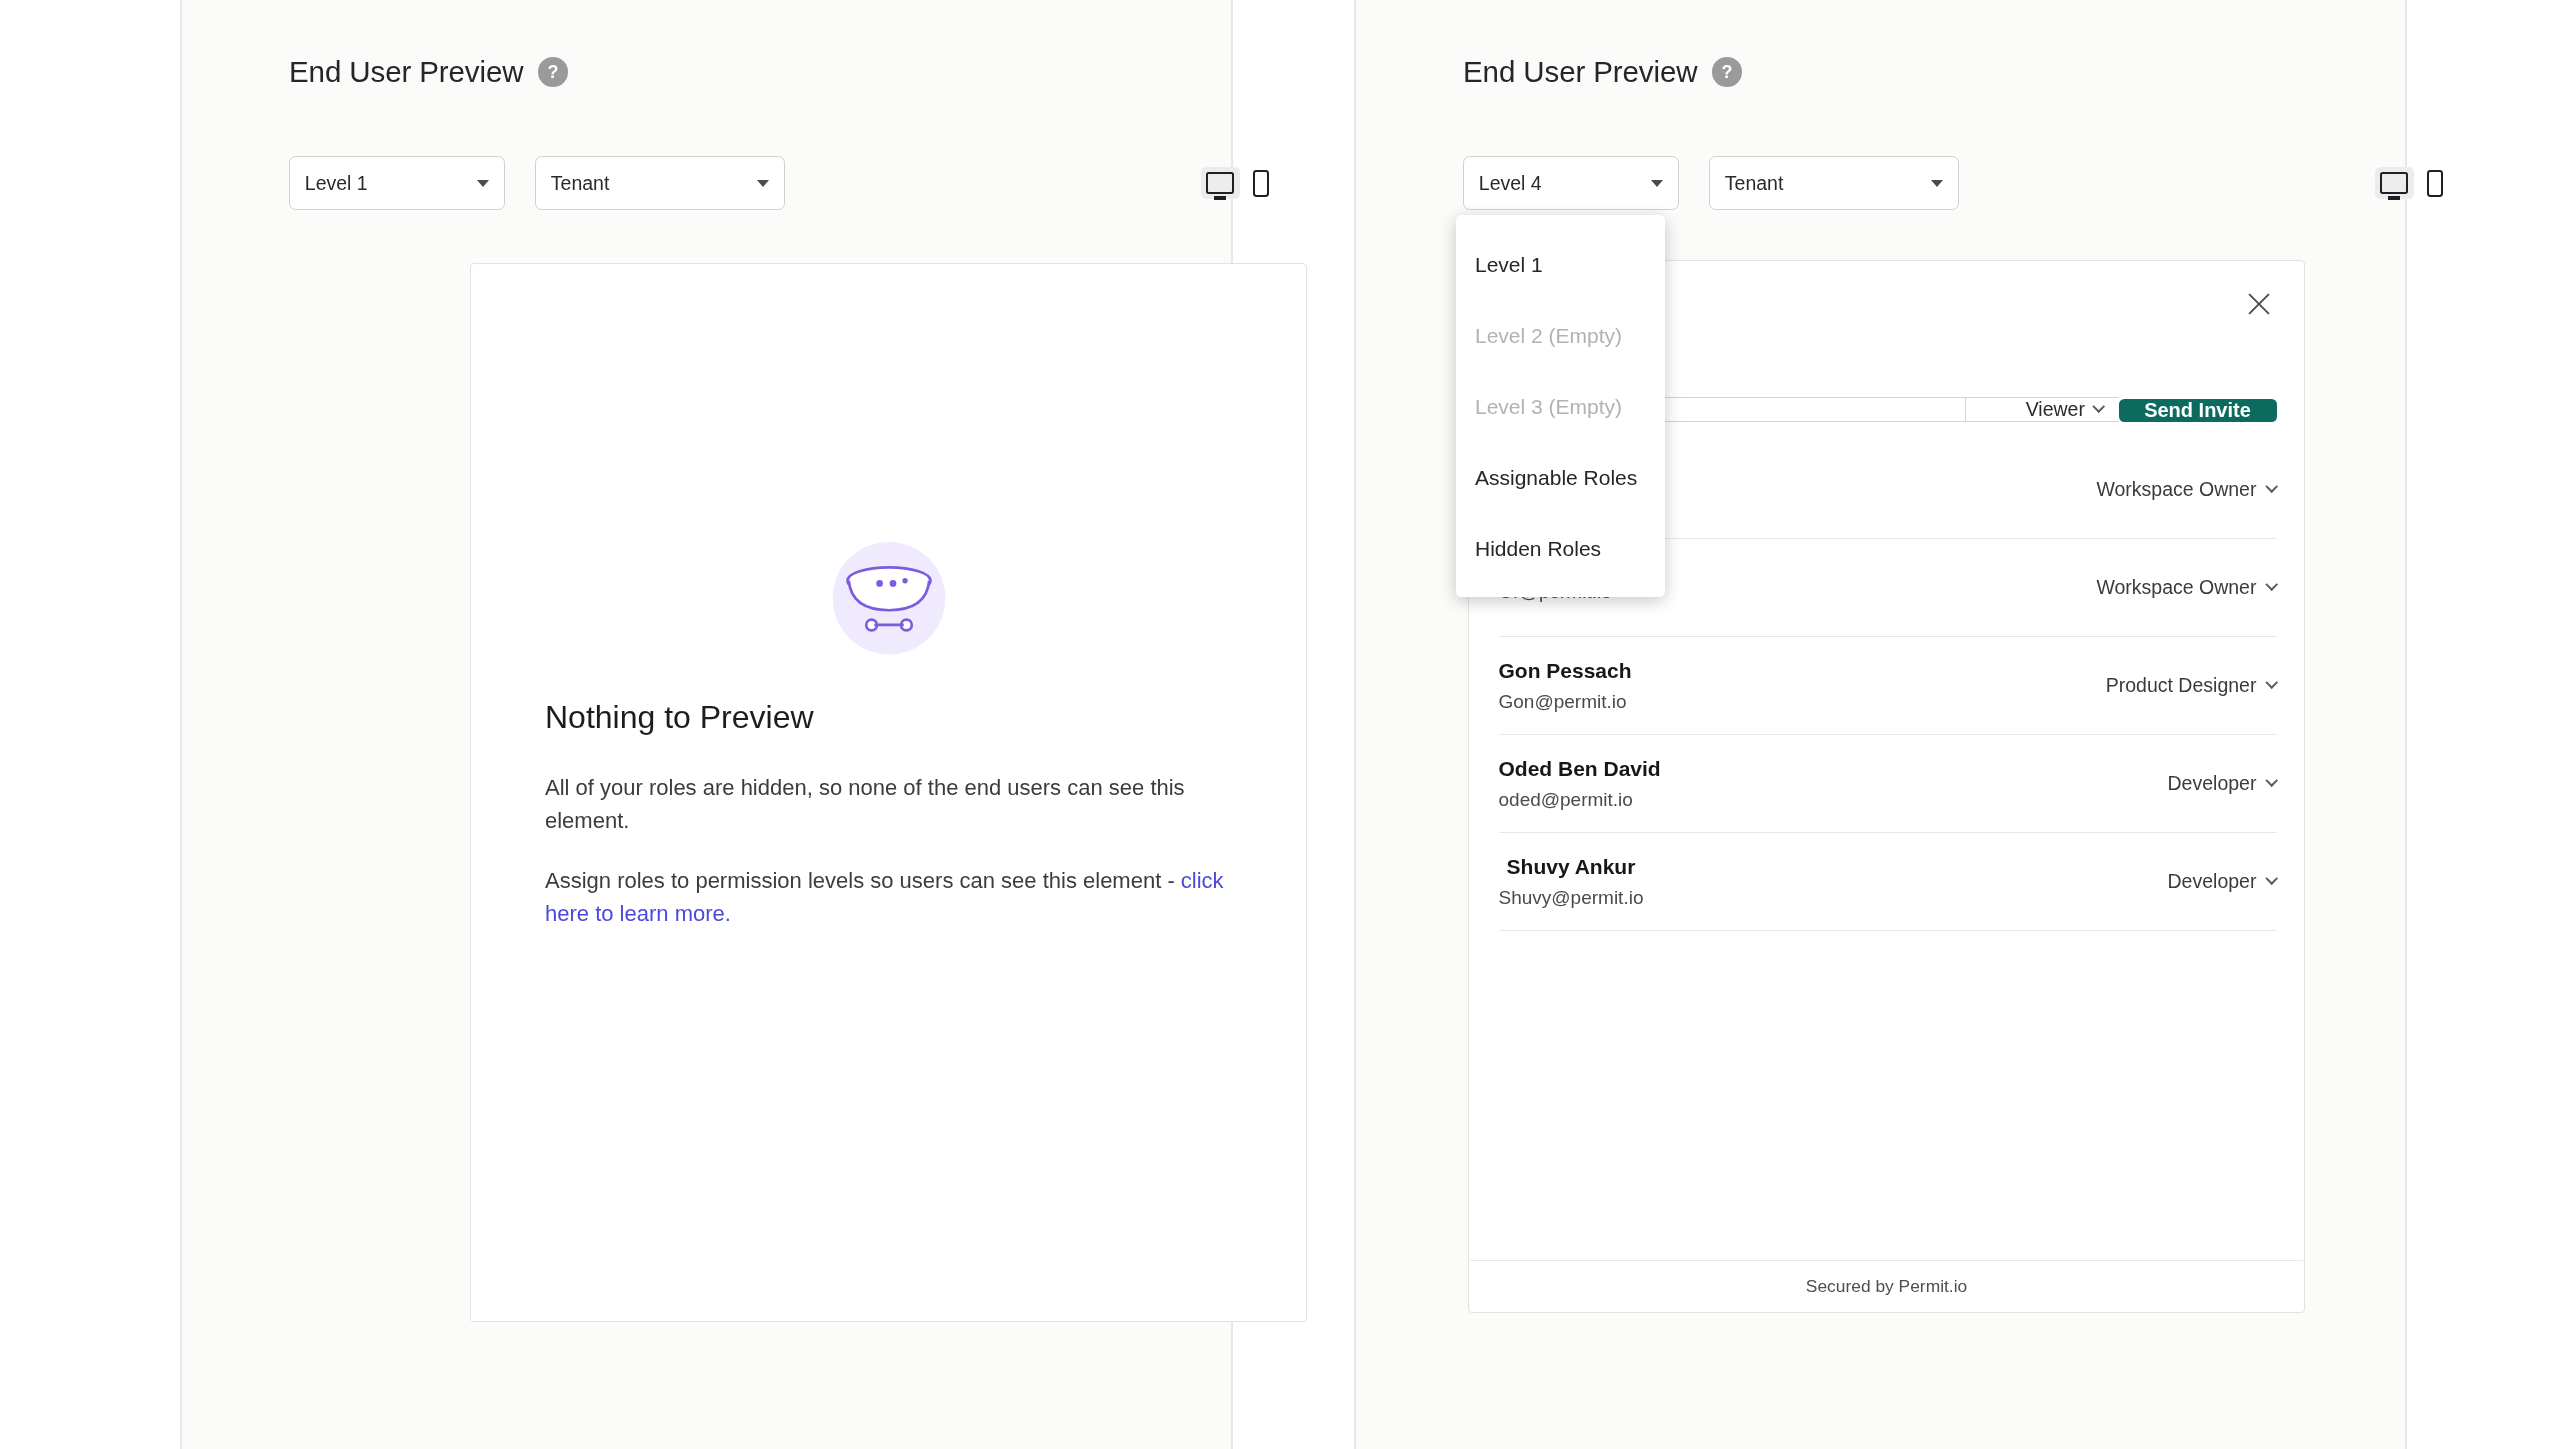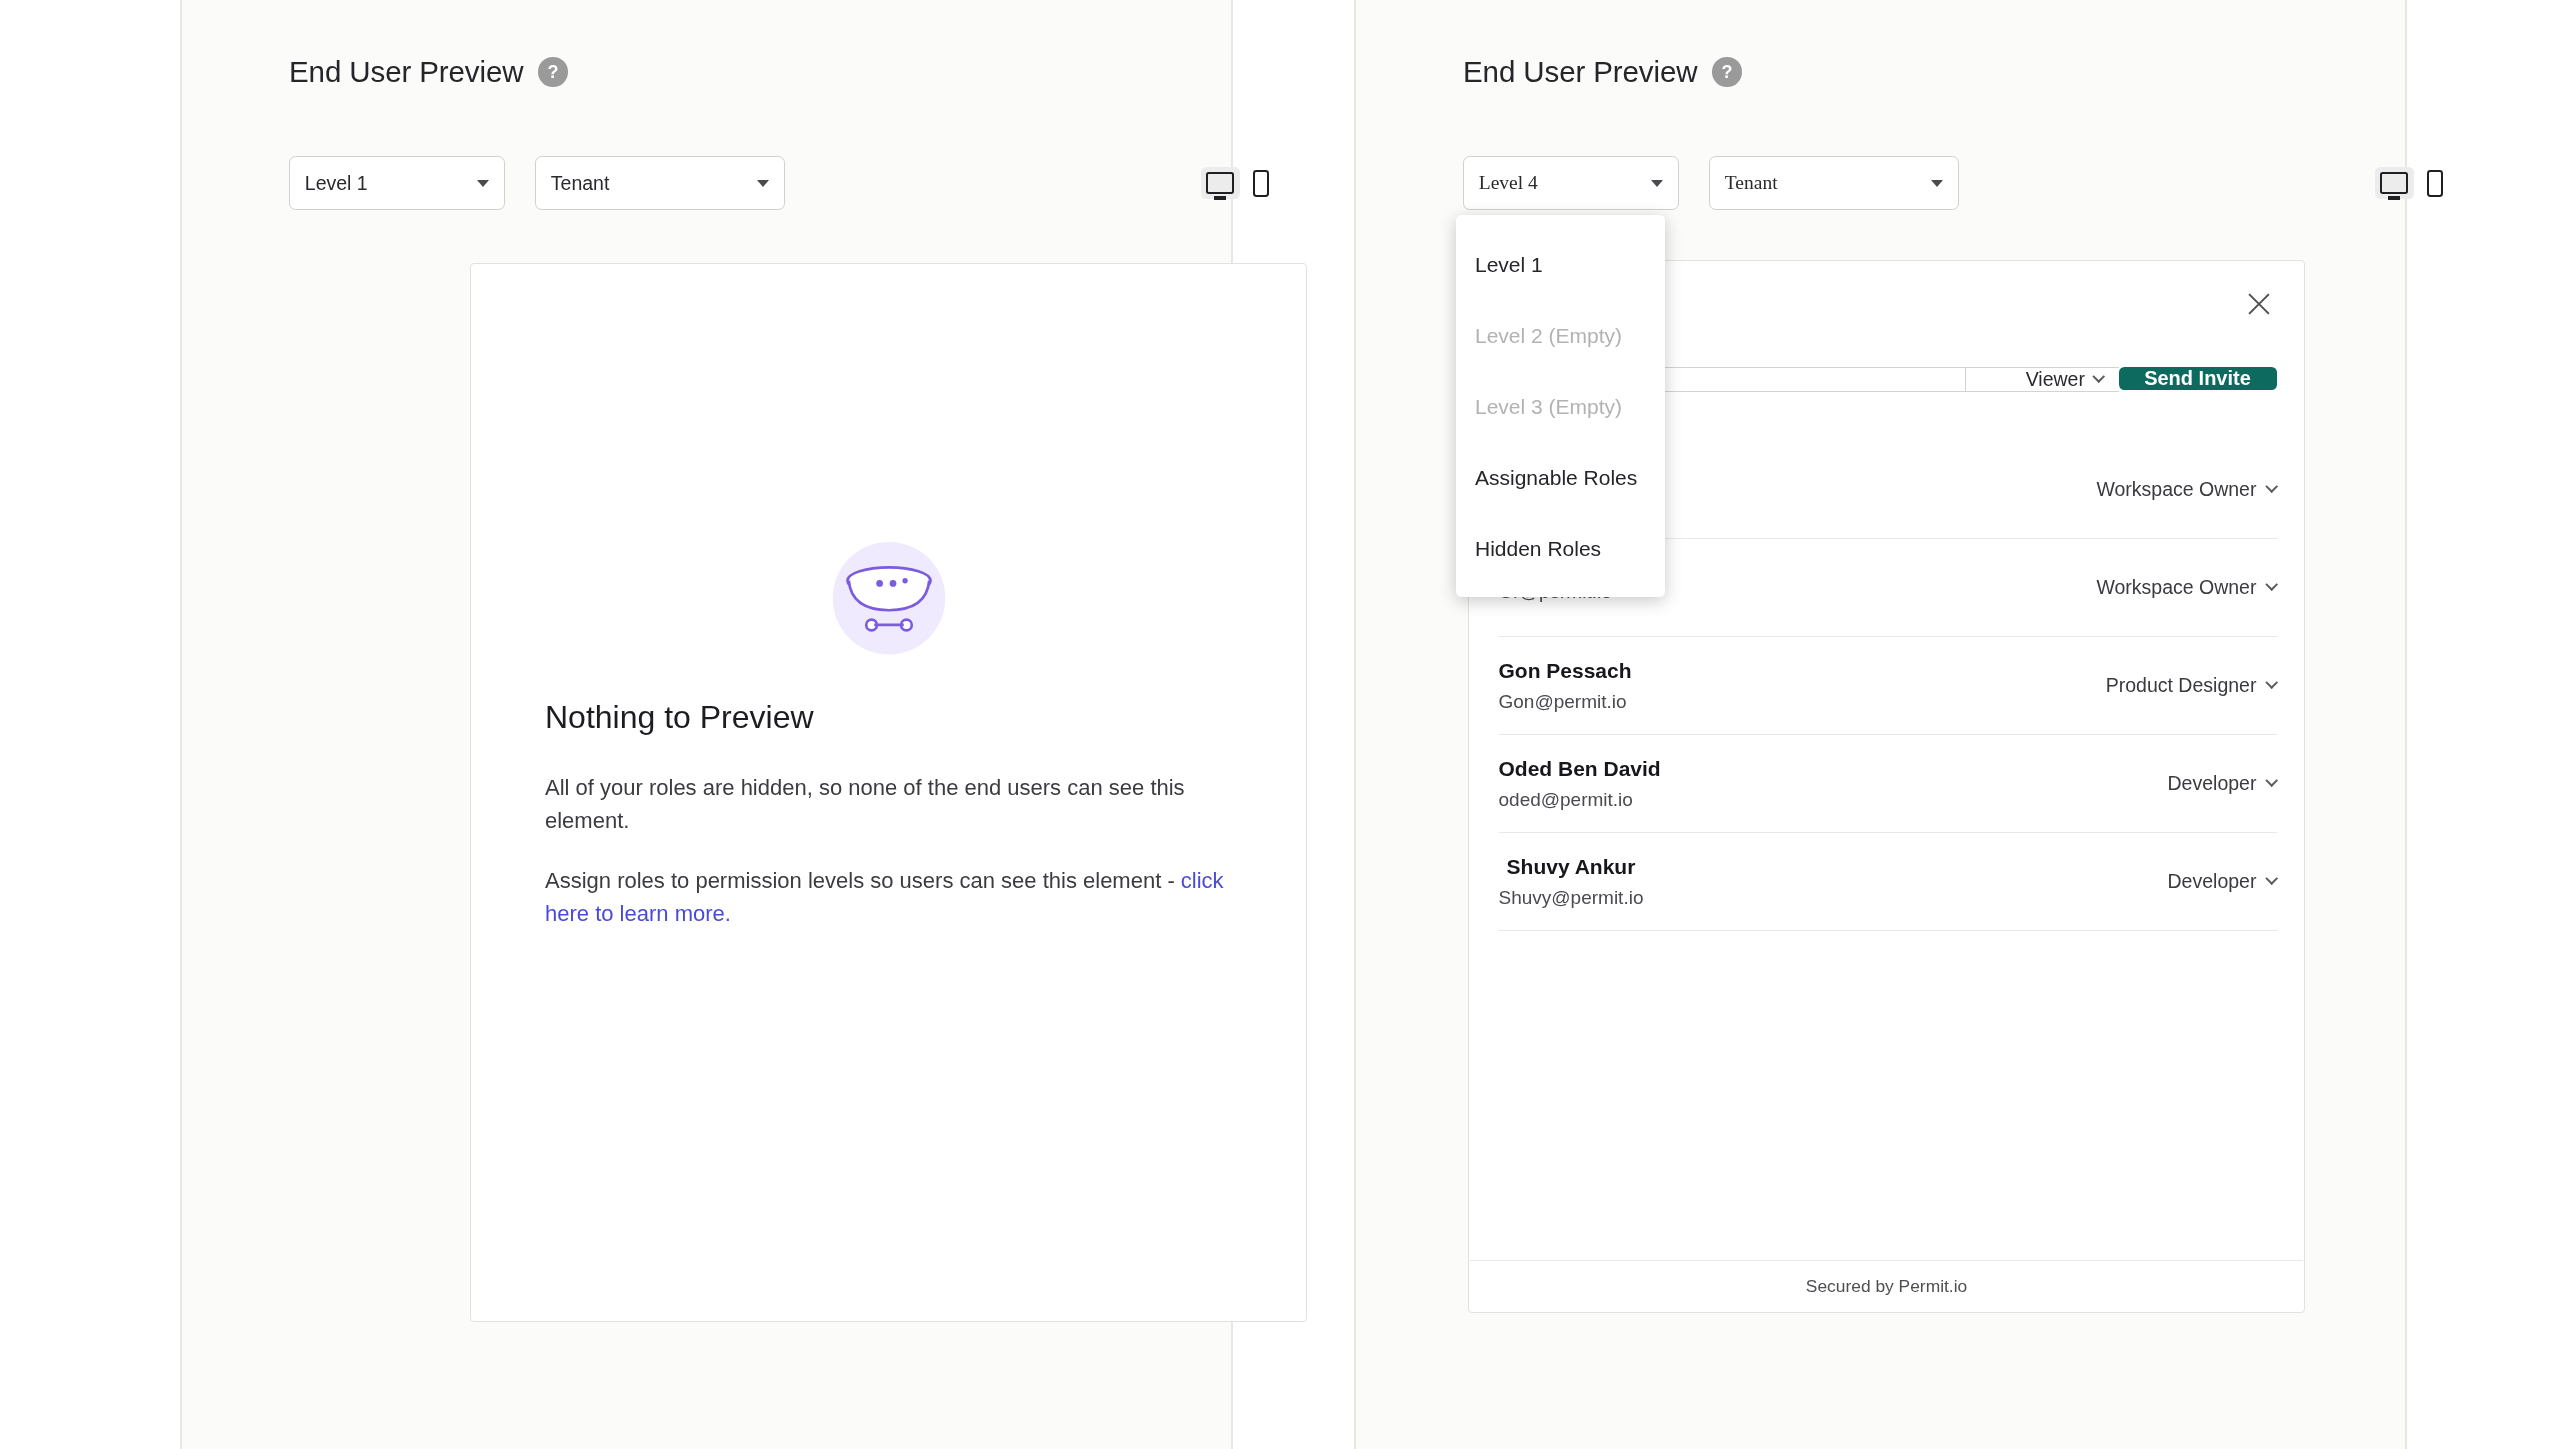--- a/index.html
+++ b/index.html
@@ -172,21 +172,21 @@
   #close-invite span:first-child { transform: rotate(45deg); }
   #close-invite span:last-child  { transform: rotate(-45deg); }
 
   .invite-row {
     position: absolute;
     left: 29.5px;
     top: 106px;
     width: 778px;
     height: 55px;
     display: flex;
-    align-items: flex-start;
+    align-items: flex-end;
   }
   .invite-input {
     flex: 1;
     border: 1.3px solid #d3d3d0;
     border-right: none;
     border-radius: 5.4px 0 0 5.4px;
     display: flex;
     align-items: center;
     padding: 0 16px;
     font-size: 19.5px;
@@ -349,21 +349,21 @@
     </div>
   </div>
 
   <div class="panel" id="panel-right">
 
     <div class="preview-heading" style="left: 107px; top: 55px;">
       <span class="title">End User Preview</span>
       <span class="help-badge">?</span>
     </div>
 
-    <div class="controls-row" style="left: 107px; top: 156px; width: 865px; font-family: Liberation Serif, serif;">
+    <div class="controls-row" style="left: 107px; top: 156px; width: 865px;">
       <div class="select-box" style="left: 0; width: 216px;">
         <span class="label">Level 4</span>
         <span class="caret"></span>
       </div>
       <div class="select-box" style="left: 246px; width: 250px;">
         <span class="label">Tenant</span>
         <span class="caret"></span>
       </div>
       <div class="device-toggle" style="left: 912px;">
         <span class="device-btn active">

